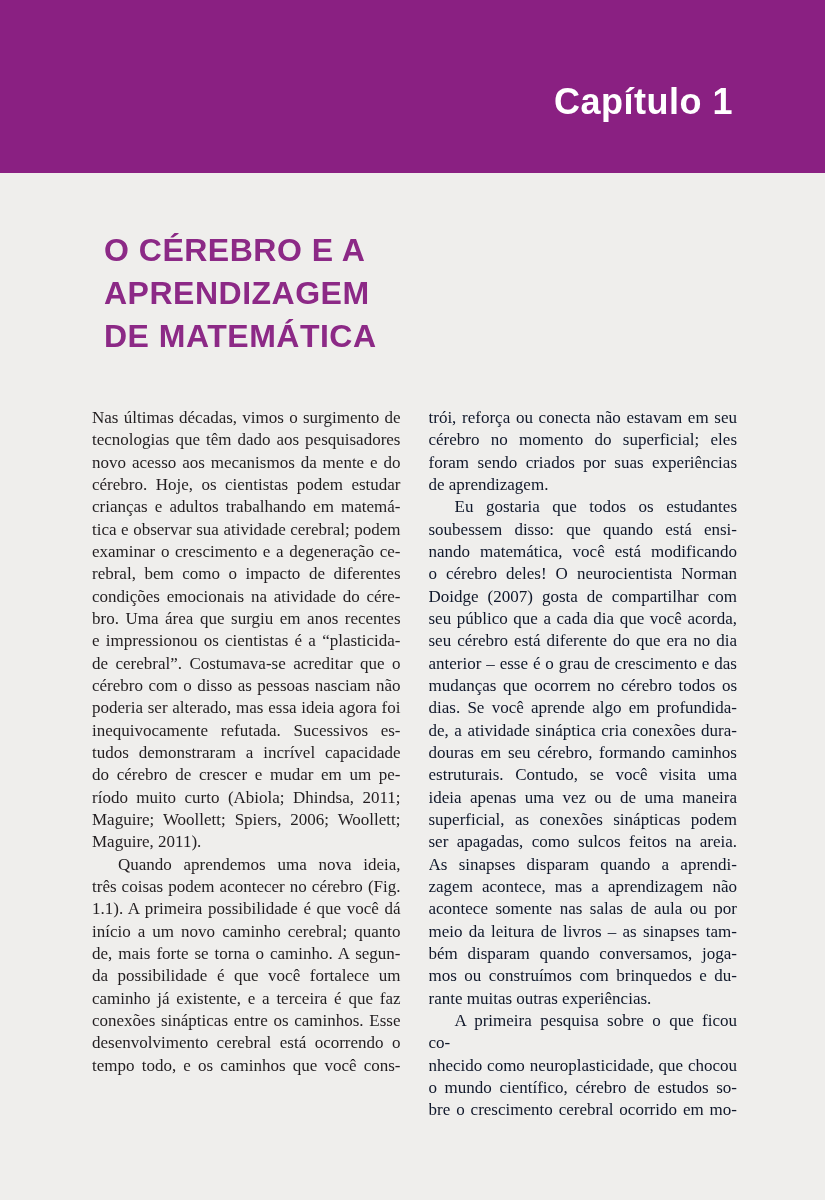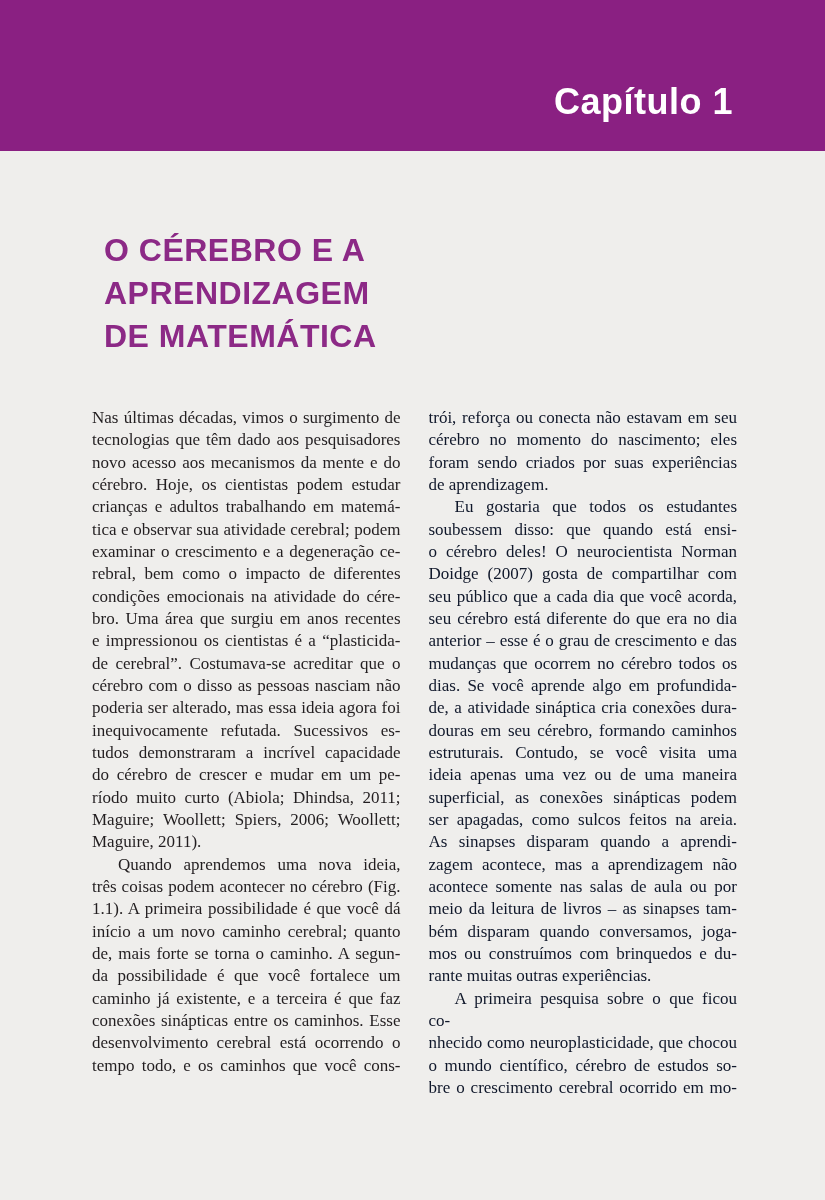--- a/index.html
+++ b/index.html
@@ -6,21 +6,21 @@
   body{background:#d8d8d8;}
   .page{
     position:relative;
     width:825px;height:1200px;
     overflow:hidden;
     background:#efeeec;
     font-family:"Liberation Serif", serif;
   }
   .band{
     position:absolute;top:0;left:0;
-    width:825px;height:151px;
+    width:825px;height:173px;
     background:#8a2082;
   }
   .chapter-label{
     position:absolute;
     right:92px;top:84px;
     font-family:"Liberation Sans", sans-serif;
     font-weight:bold;
     font-size:36px;line-height:36px;
     color:#ffffff;
     letter-spacing:0.5px;
@@ -103,25 +103,26 @@
         <div class="line" style="">início a um novo caminho cerebral; quanto</div>
         <div class="line" style="">de, mais forte se torna o caminho. A segun-</div>
         <div class="line" style="">da possibilidade é que você fortalece um</div>
         <div class="line" style="">caminho já existente, e a terceira é que faz</div>
         <div class="line" style="">conexões sinápticas entre os caminhos. Esse</div>
         <div class="line" style="">desenvolvimento cerebral está ocorrendo o</div>
         <div class="line" style="">tempo todo, e os caminhos que você cons-</div>
       </div>
     <div class="col" style="color: #0f172a;">
         <div class="line" style="">trói, reforça ou conecta não estavam em seu</div>
-        <div class="line" style="">cérebro no momento do nascimento; eles</div>
+        <div class="line" style="">cérebro no momento do superficial; eles</div>
         <div class="line" style="">foram sendo criados por suas experiências</div>
         <div class="line end" style="">de aprendizagem.</div>
         <div class="line ind" style="">Eu gostaria que todos os estudantes</div>
         <div class="line" style="">soubessem disso: que quando está ensi-</div>
+        <div class="line" style="">nando matemática, você está modificando</div>
         <div class="line" style="">o cérebro deles! O neurocientista Norman</div>
         <div class="line" style="">Doidge (2007) gosta de compartilhar com</div>
         <div class="line" style="">seu público que a cada dia que você acorda,</div>
         <div class="line" style="">seu cérebro está diferente do que era no dia</div>
         <div class="line" style="">anterior – esse é o grau de crescimento e das</div>
         <div class="line" style="">mudanças que ocorrem no cérebro todos os</div>
         <div class="line" style="">dias. Se você aprende algo em profundida-</div>
         <div class="line" style="">de, a atividade sináptica cria conexões dura-</div>
         <div class="line" style="">douras em seu cérebro, formando caminhos</div>
         <div class="line" style="">estruturais. Contudo, se você visita uma</div>

